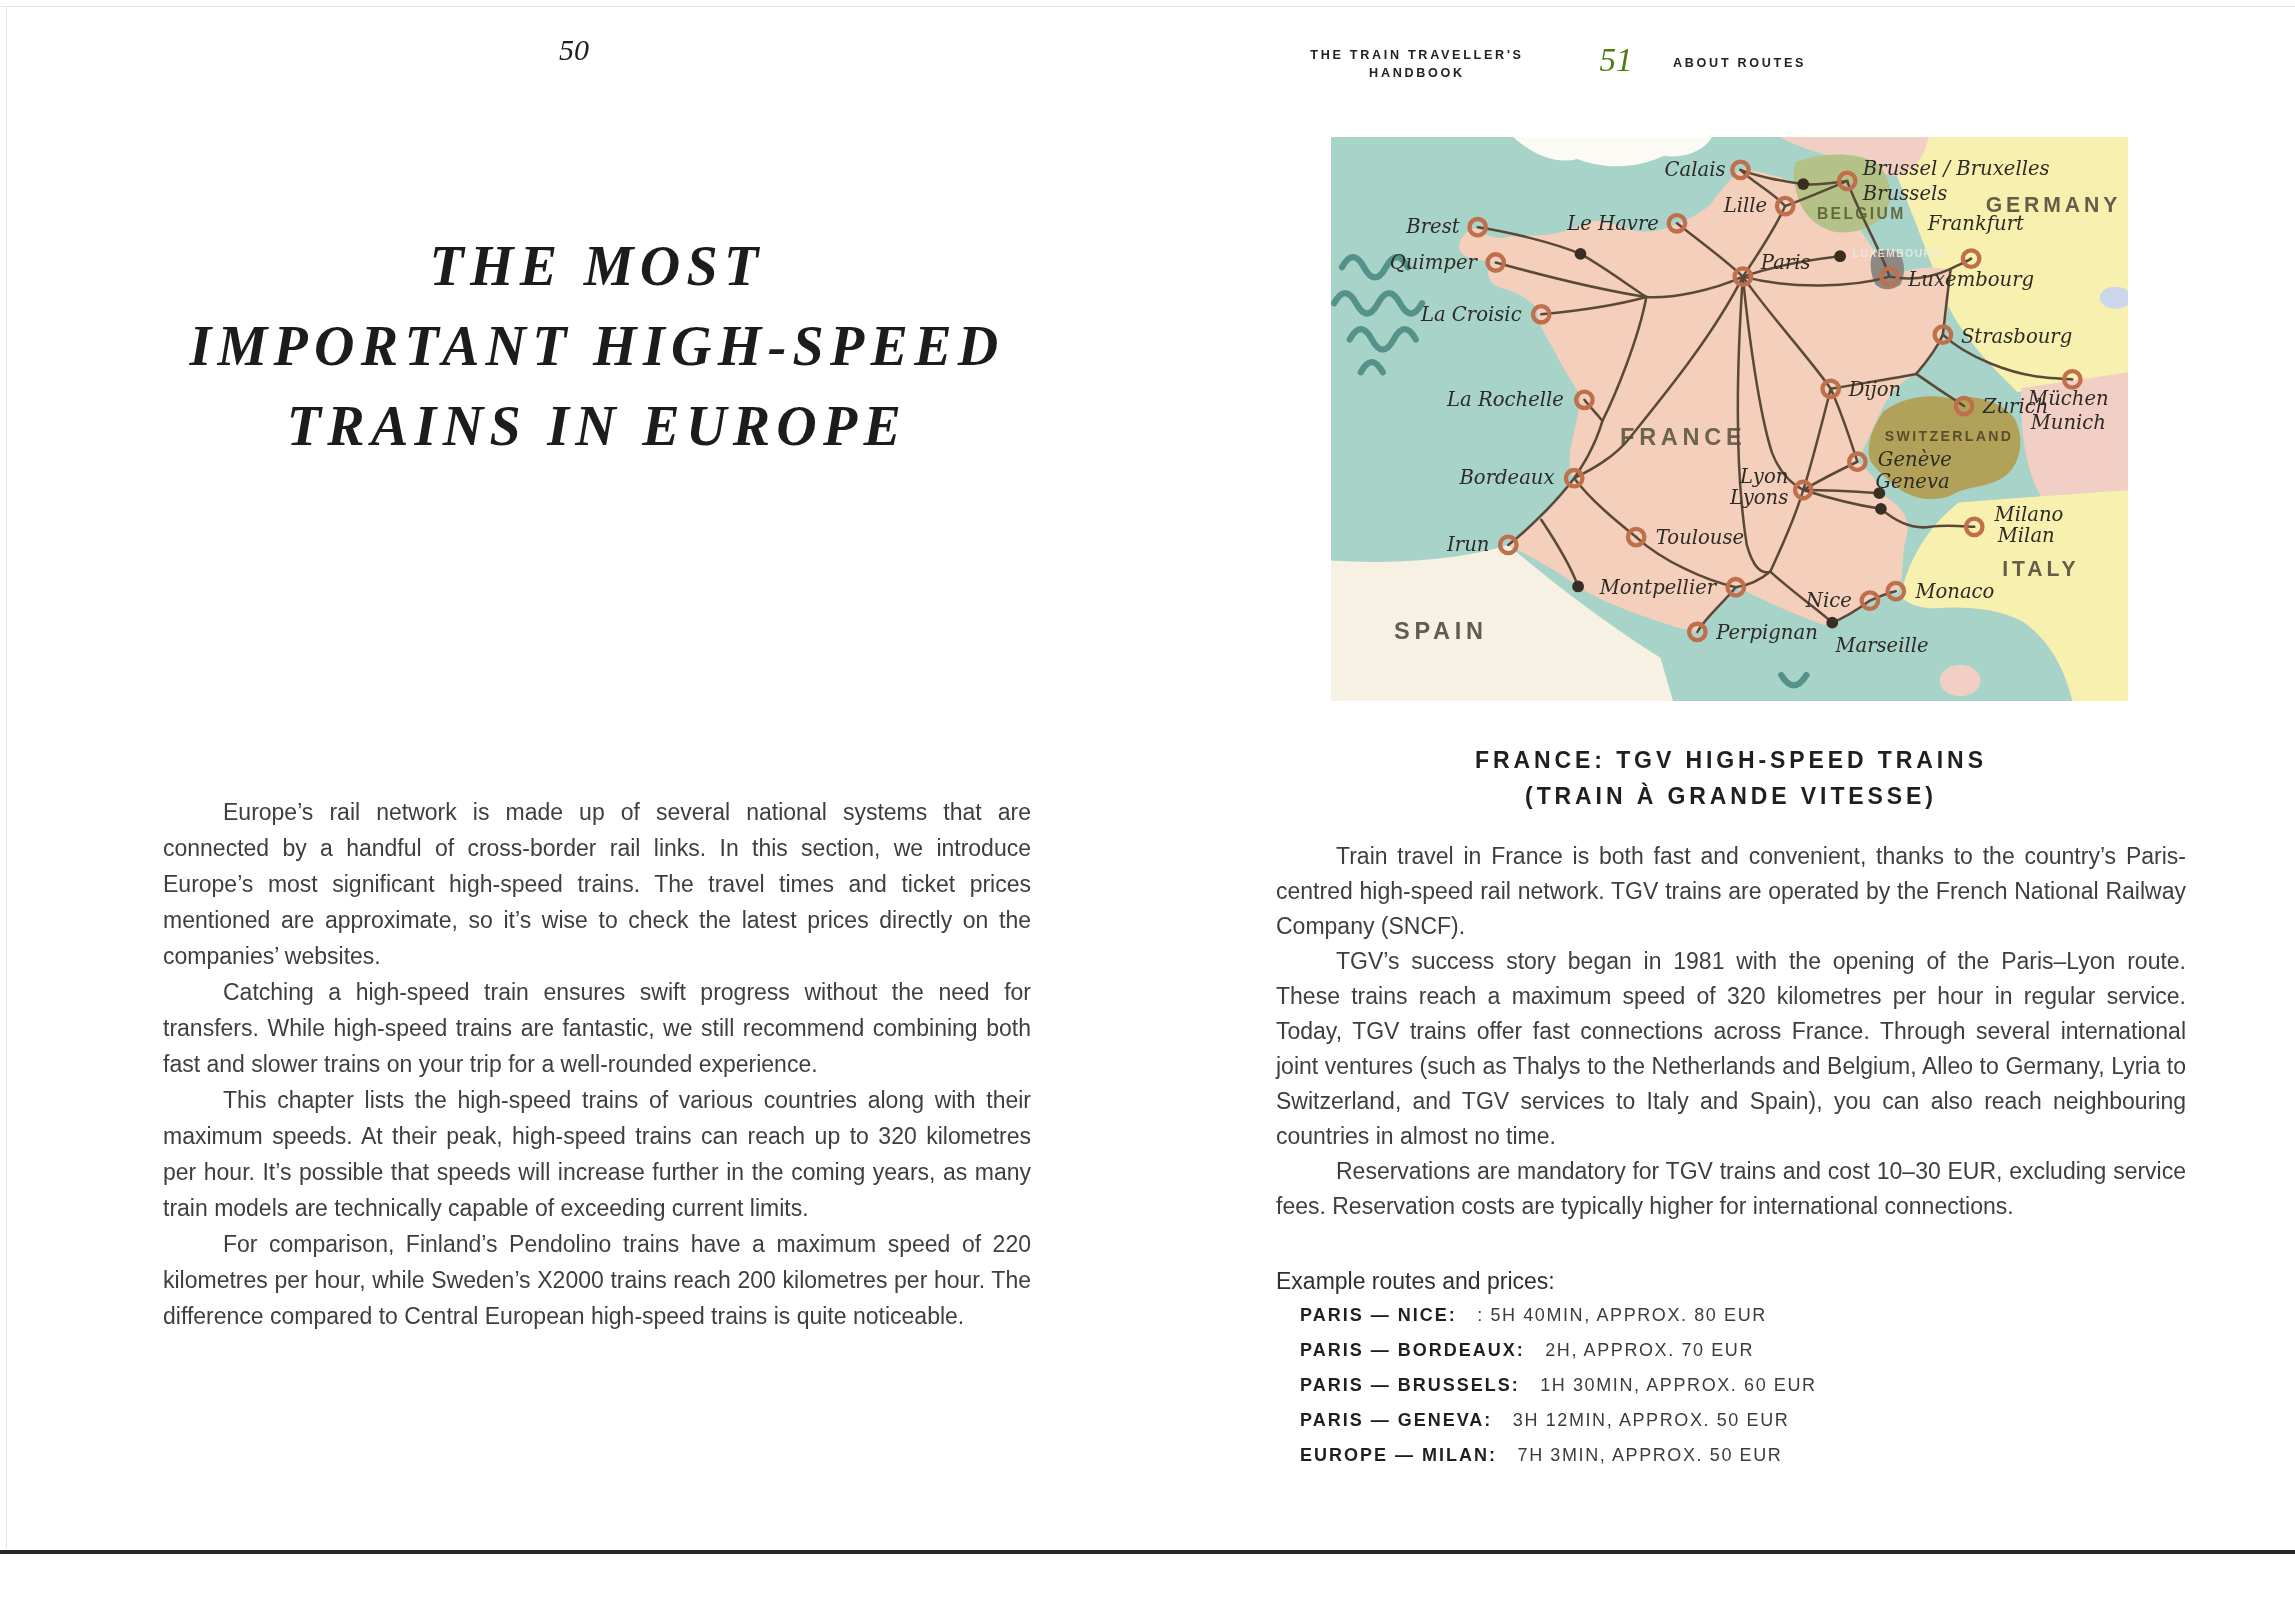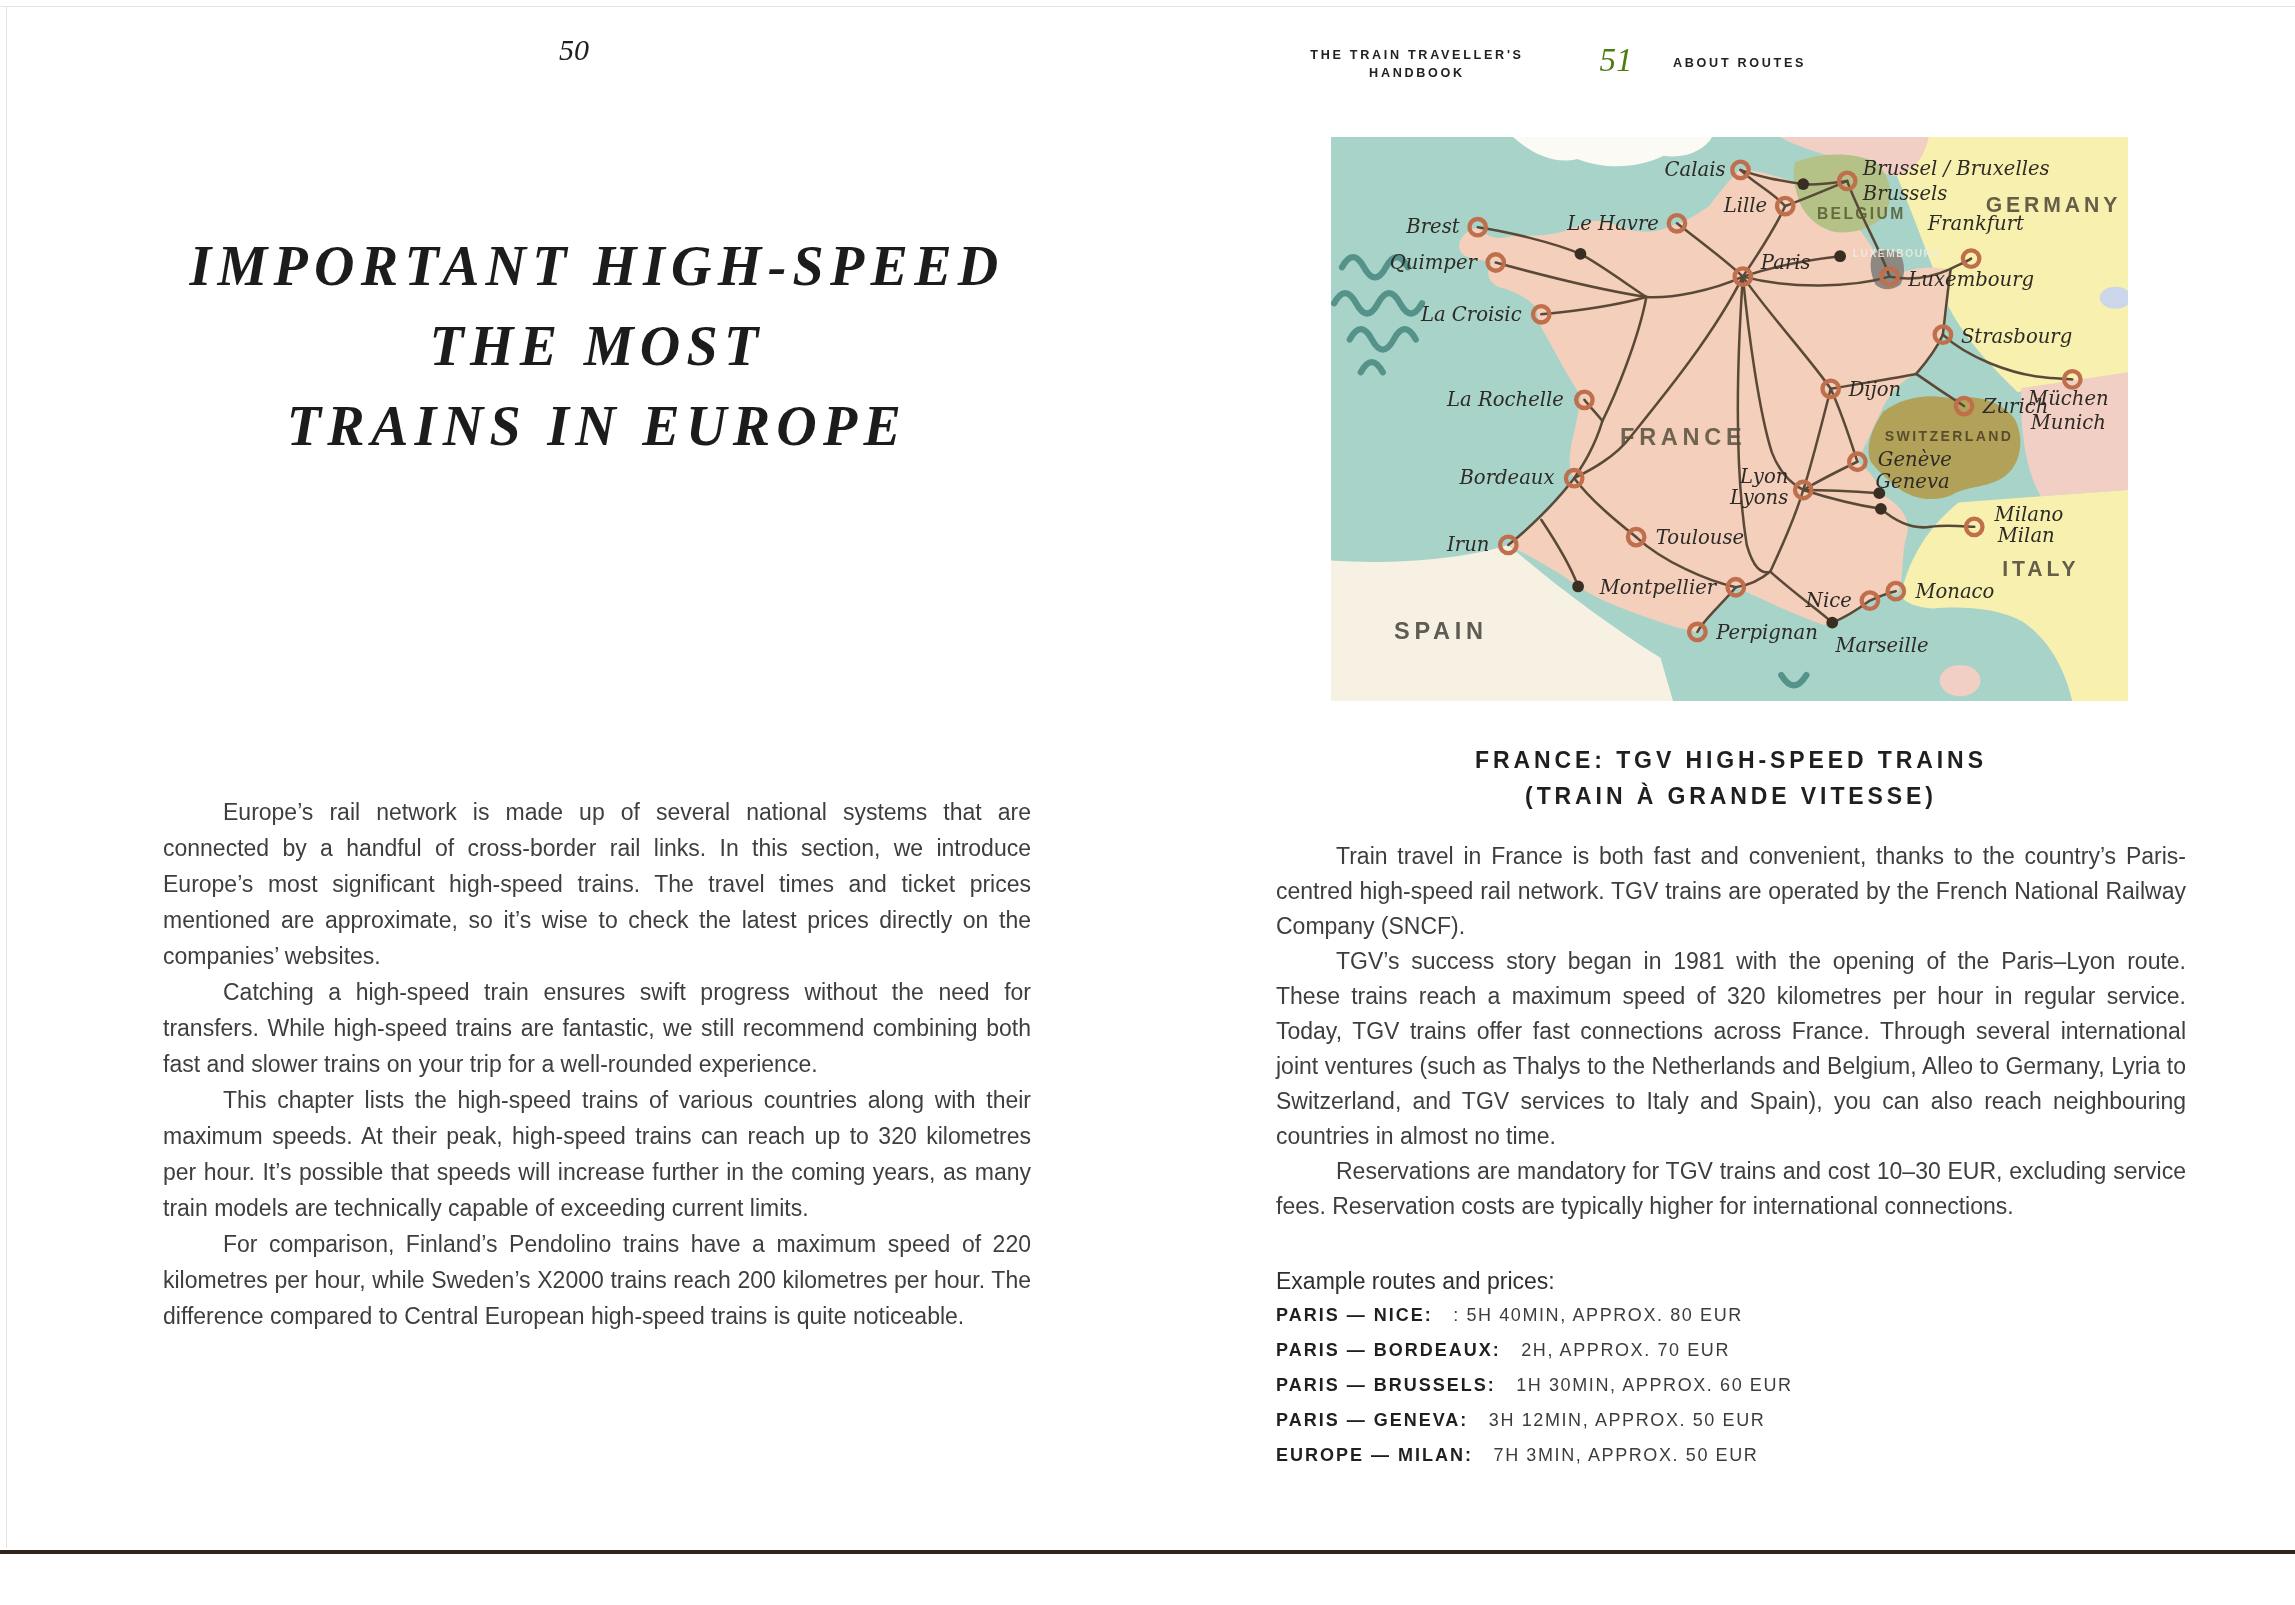--- a/index.html
+++ b/index.html
@@ -36,35 +36,35 @@
   .country-label{font-family:"Liberation Sans",sans-serif;font-weight:bold;opacity:.85;}
 
   
   .section-heading{position:absolute;left:1276px;top:742px;width:910px;text-align:center;
     font-weight:bold;font-size:23px;letter-spacing:3.9px;line-height:36px;color:#1f1f1f;}
   .body-right{position:absolute;left:1276px;top:839px;width:910px;
     font-size:23px;line-height:35px;color:#3e3e3e;}
   .routes-intro{position:absolute;left:1276px;top:1268px;font-size:23px;color:#2f2f2f;}
   .routes-list{position:absolute;left:1276px;top:1304px;width:910px;}
   .route-row{margin-bottom:11px;line-height:22px;white-space:nowrap;}
-  .route-label{font-weight:bold;font-size:18px;letter-spacing:2px;color:#1f1f1f;}
+  .route-label{font-weight:bold;font-size:18px;letter-spacing:2px;color:#1f1f1f;margin-left:24px;}
   .route-details{font-size:18px;letter-spacing:1.6px;color:#3c3c3c;margin-left:17px;}
 </style>
 </head>
 <body>
 
 <div id="spread">
   <div class="edge-top"></div>
   <div class="edge-left"></div>
 
   <div>
     <div class="pagenum-left">50</div>
     <div class="chapter-title">
+      <div>THE MOST</div>
       <div>IMPORTANT HIGH-SPEED</div>
-      <div>THE MOST</div>
       <div>TRAINS IN EUROPE</div>
     </div>
     <div class="body-left">
       <p>Europe’s rail network is made up of several national systems that are connected by a handful of cross-border rail links. In this section, we introduce Europe’s most significant high-speed trains. The travel times and ticket prices mentioned are approximate, so it’s wise to check the latest prices directly on the companies’ websites.</p>
       <p>Catching a high-speed train ensures swift progress without the need for transfers. While high-speed trains are fantastic, we still recommend combining both fast and slower trains on your trip for a well-rounded experience.</p>
       <p>This chapter lists the high-speed trains of various countries along with their maximum speeds. At their peak, high-speed trains can reach up to 320 kilometres per hour. It’s possible that speeds will increase further in the coming years, as many train models are technically capable of exceeding current limits.</p>
       <p>For comparison, Finland’s Pendolino trains have a maximum speed of 220 kilometres per hour, while Sweden’s X2000 trains reach 200 kilometres per hour. The difference compared to Central European high-speed trains is quite noticeable.</p>
     </div>
   </div>
 

